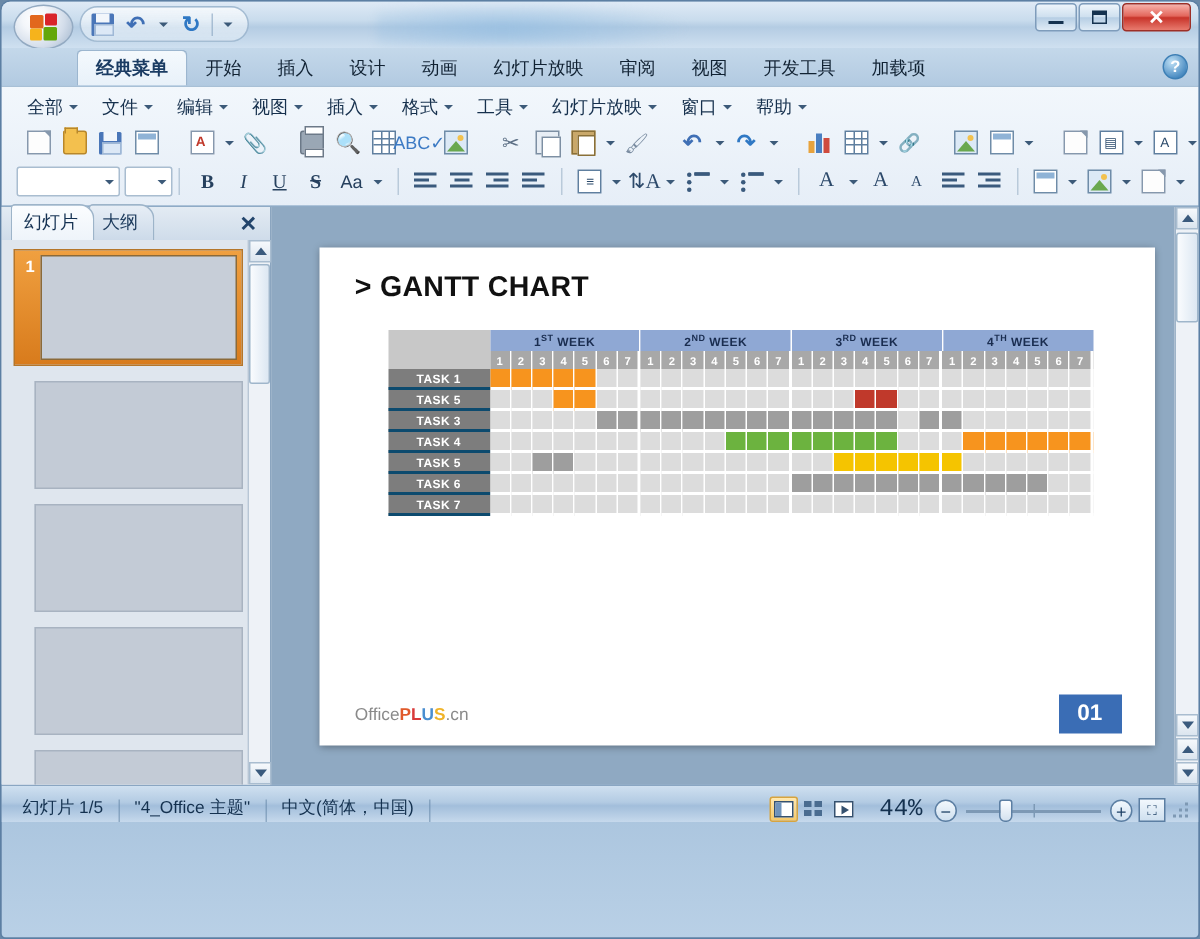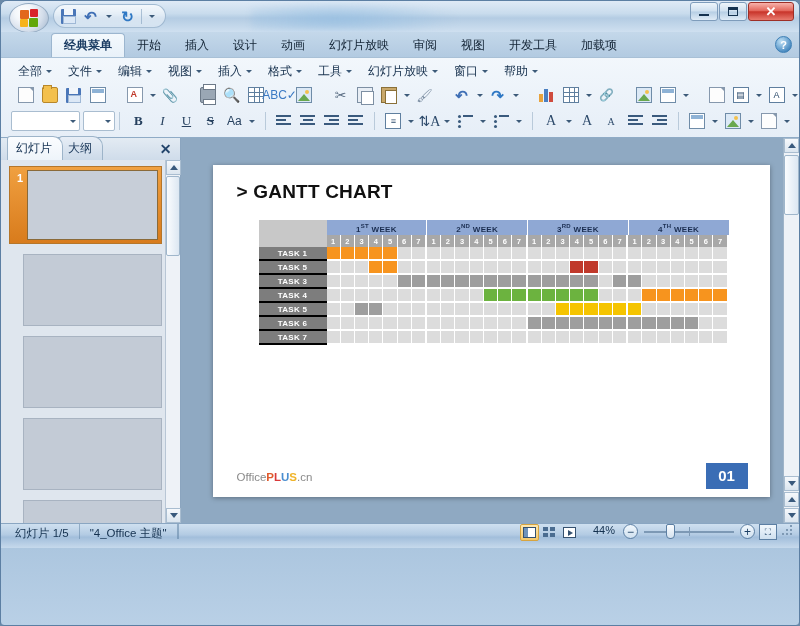--- a/index.html
+++ b/index.html
@@ -284,21 +284,21 @@
   .g-week sup { font-size: 6px; vertical-align: super; }
   .g-days { display: flex; }
   .g-day {
     flex: 1; background: #a8a8a8; color: #fff; font-size: 7.5px; font-weight: bold;
     text-align: center; padding: 2px 0 1px; border-right: 1px solid #fff;
   }
   .g-day.wkend { border-right: 2px solid #fff; }
   .g-row { display: flex; height: 14px; }
   .g-label {
     width: 68px; background: #7d7d7d; color: #fff; font-size: 8px; font-weight: bold;
-    display: flex; align-items: center; justify-content: center; border-bottom: 2px solid #000000;
+    display: flex; align-items: center; justify-content: center; border-bottom: 2px solid #0c4a6e;
     letter-spacing: .3px;
   }
   .g-cells { flex: 1; display: flex; }
   .g-cell {
     flex: 1; background: #dcdcdc; border-right: 1px solid #fff; border-bottom: 2px solid #fff;
   }
   .g-cell.wkend { border-right: 2px solid #fff; }
   .g-legend {
     position: absolute; left: 46px; top: 196px; width: 470px;
     display: flex; justify-content: center; align-items: center; gap: 14px;
@@ -327,21 +327,21 @@
     height: 45px; margin: 0; background: #9fb8d0; display: flex; align-items: flex-start;
     padding: 3px 16px 0 180px;
   }
   #notes-inner {
     flex: 1; background: #fff; border: 1px solid #9aafc4; height: 40px;
     padding: 6px 10px; font-size: 12.5px; color: #333; cursor: text;
   }
 
   
   #statusbar {
-    height: 25px; display: flex; align-items: flex-start;
+    height: 25px; display: flex; align-items: flex-end;
     background: linear-gradient(180deg,#cfe0f0 0%, #b3cbe3 45%, #a2bedb 55%, #c6d9ec 100%);
     border-top: 1px solid #8aa6c2; padding: 0 4px; gap: 0;
   }
   .sb-cell {
     font-size: 11.5px; color: #14314f; padding: 2px 10px; height: 19px;
     display: flex; align-items: center; white-space: nowrap;
   }
   .sb-div { width: 1px; height: 15px; background: rgba(90,125,160,.5); }
   .sb-spacer { flex: 1; }
   .view-btns { display: flex; gap: 1px; padding: 0 6px; }
@@ -351,21 +351,21 @@
   }
   .vb.active { background: linear-gradient(180deg,#ffe8b0,#f5c96a); border-color: #d7a43f; }
   .vb-normal { position: relative; width: 13px; height: 11px; border: 1px solid #35516f; background: #fff; }
   .vb-normal::before { content:""; position:absolute; left:0; top:0; bottom:0; width:4px; background:#6f93bb; }
   .vb-sorter { position: relative; width: 13px; height: 11px; }
   .vb-sorter i { position:absolute; width:5px; height:4px; background:#4a6c90; display:block; }
   .vb-sorter i:nth-child(1){left:0;top:0;} .vb-sorter i:nth-child(2){left:7px;top:0;}
   .vb-sorter i:nth-child(3){left:0;top:6px;} .vb-sorter i:nth-child(4){left:7px;top:6px;}
   .vb-show { position: relative; width: 13px; height: 11px; border: 1px solid #35516f; background:#fff; }
   .vb-show::after { content:""; position:absolute; left:4px; top:2px; border-left:5px solid #35516f; border-top:3px solid transparent; border-bottom:3px solid transparent; }
-  .zoom-pct { font-size: 11px; color: #14314f; padding: 0 8px; min-width: 36px; text-align: right; }
+  .zoom-pct { font-size: 16px; color: #14314f; padding: 0 8px; min-width: 36px; text-align: right; font-family: Liberation Mono, monospace; }
   .zcircle {
     width: 15px; height: 15px; border-radius: 50%; border: 1px solid #5c7fa3;
     background: linear-gradient(180deg,#f2f8fd,#cfe0ef); display: flex; align-items: center;
     justify-content: center; font-size: 12px; color: #1d4065; cursor: pointer; line-height: 1;
   }
   .ztrack { position: relative; width: 90px; height: 15px; margin: 0 6px; cursor: pointer; }
   .ztrack-line { position: absolute; left: 0; right: 0; top: 7px; height: 2px; background: #7d99b5; }
   .ztick { position: absolute; left: 50%; top: 3px; width: 1px; height: 9px; background: #7d99b5; }
   .zhandle {
     position: absolute; top: 0; width: 9px; height: 15px;
@@ -1119,20 +1119,21 @@
       </div>
     </div>
   </div>
 
 
   <div id="statusbar">
     <div class="sb-cell">幻灯片 1/5</div>
     <div class="sb-div"></div>
     <div class="sb-cell">"4_Office 主题"</div>
     <div class="sb-div"></div>
+    <div class="sb-cell">中文(简体，中国)</div>
     <div class="sb-div"></div>
     <div class="sb-spacer"></div>
     <div class="view-btns">
       <div class="vb active">
           <span class="vb-normal"></span>
         </div>
       <div class="vb">
           <span class="vb-sorter">
             <i></i>
             <i></i>

